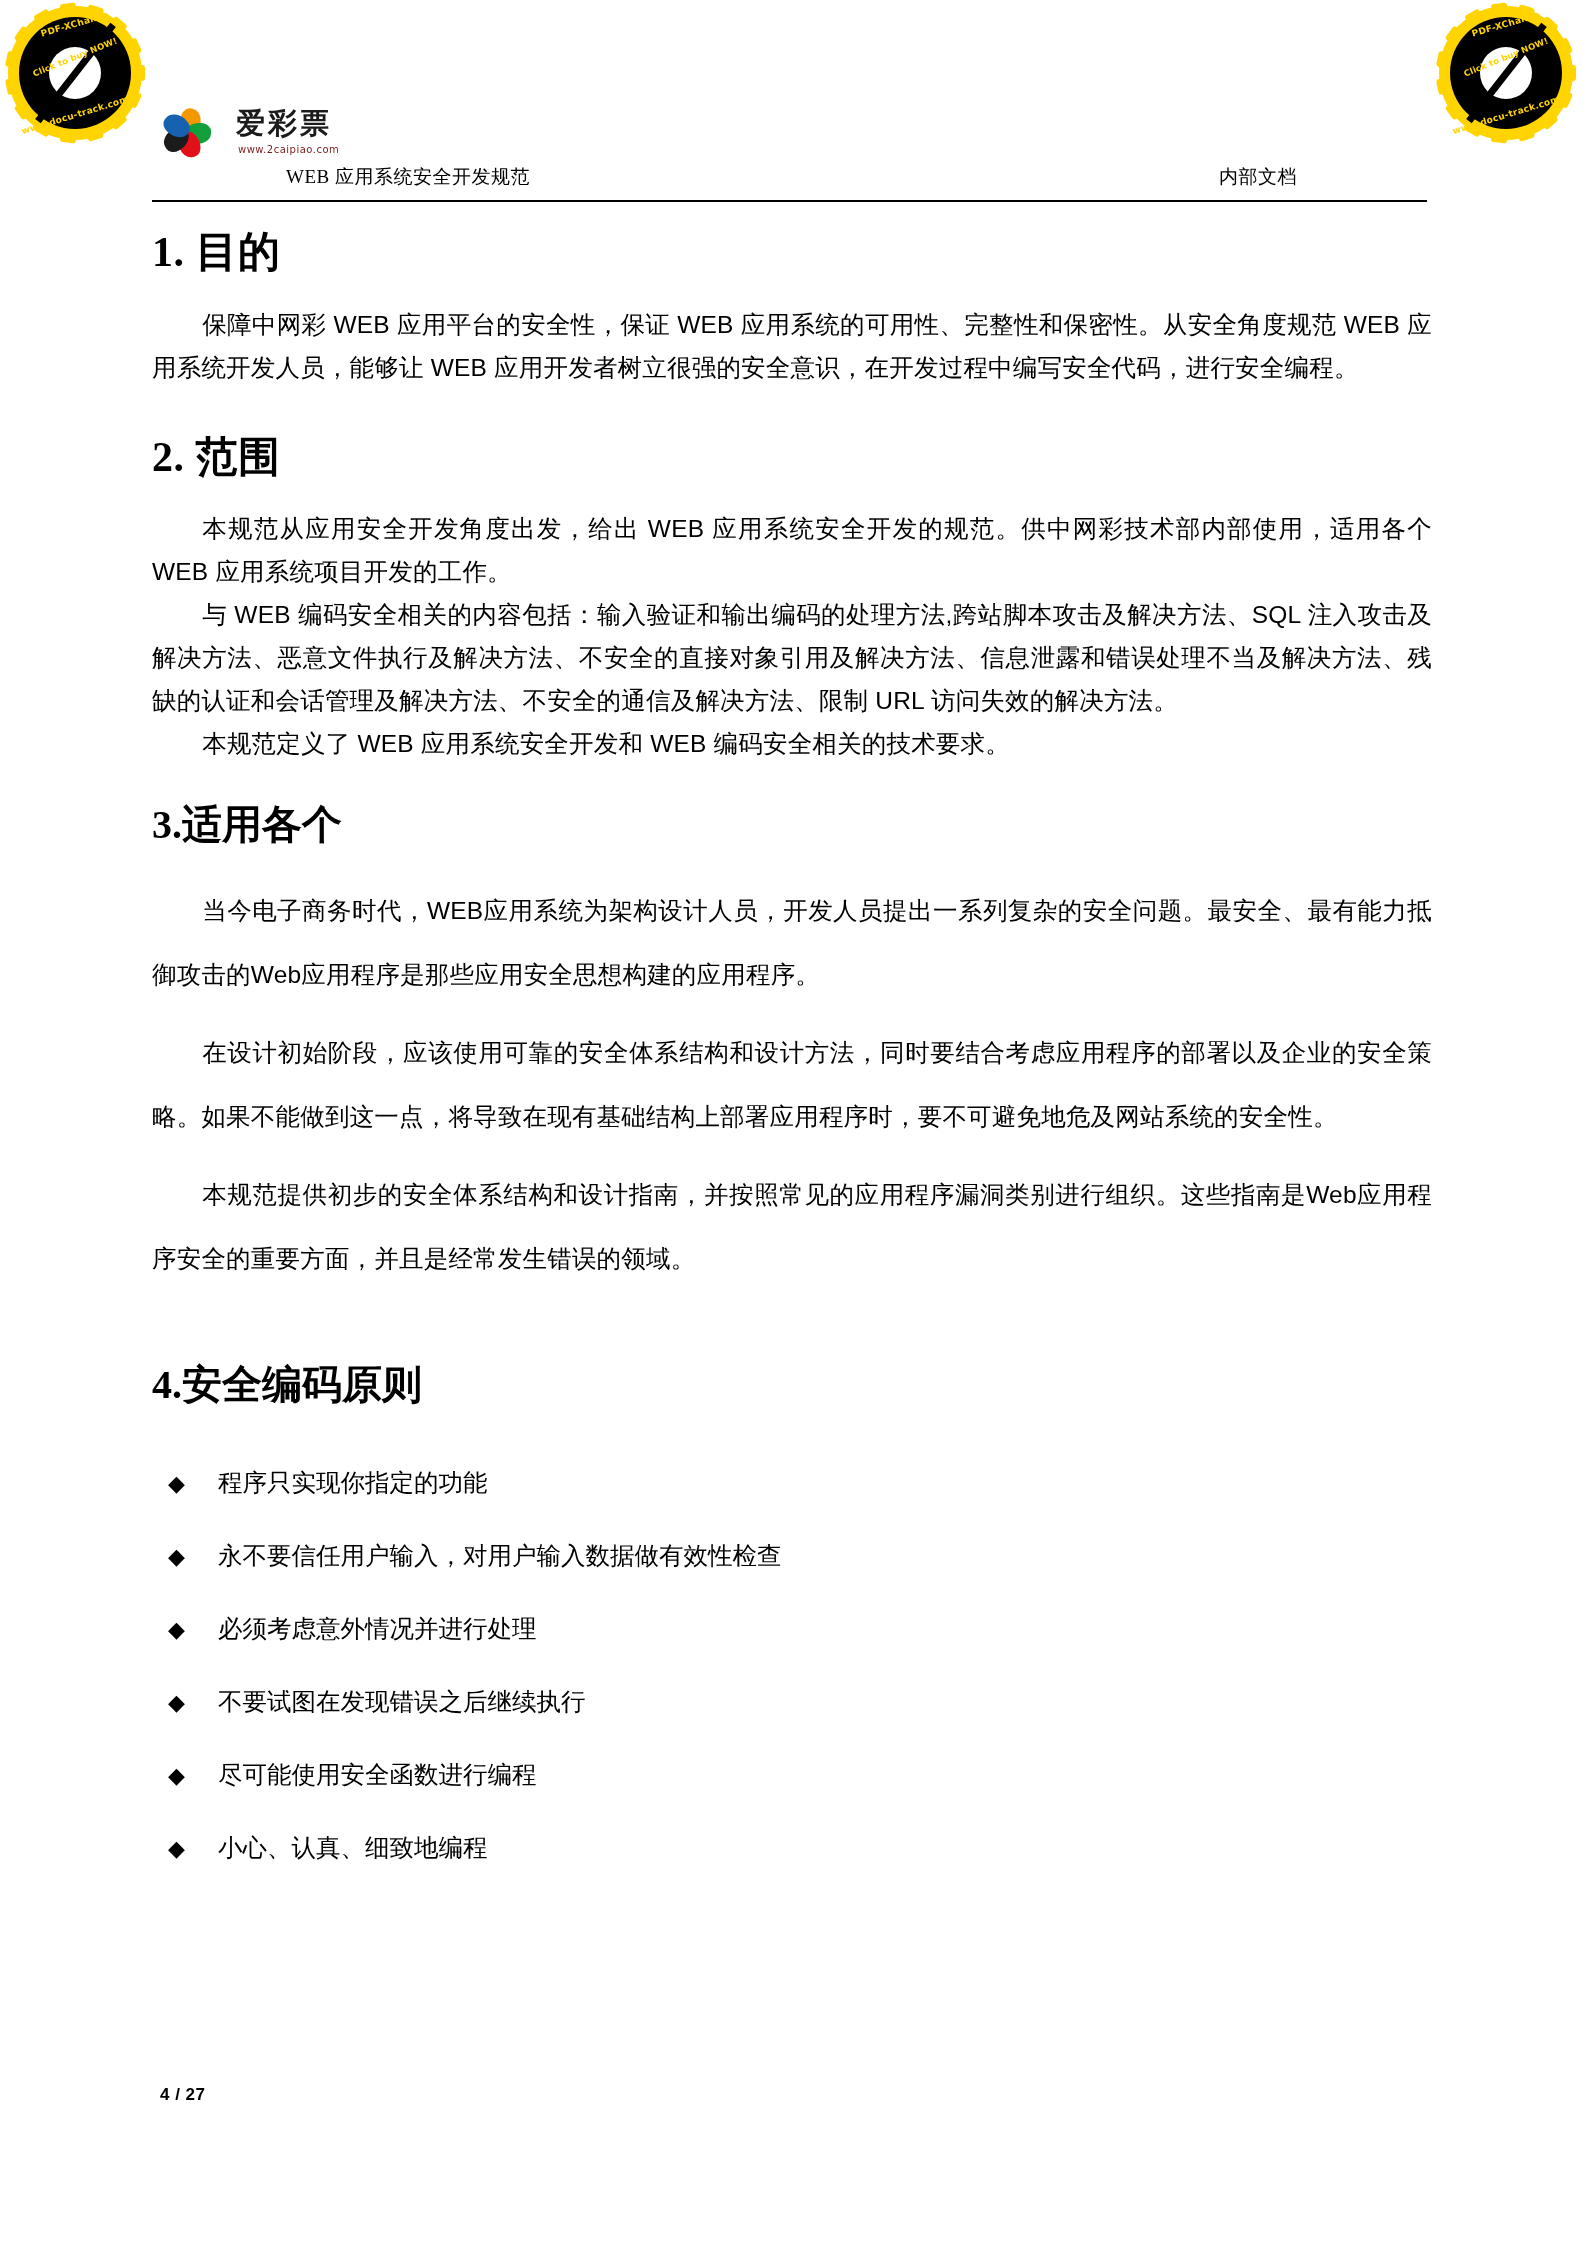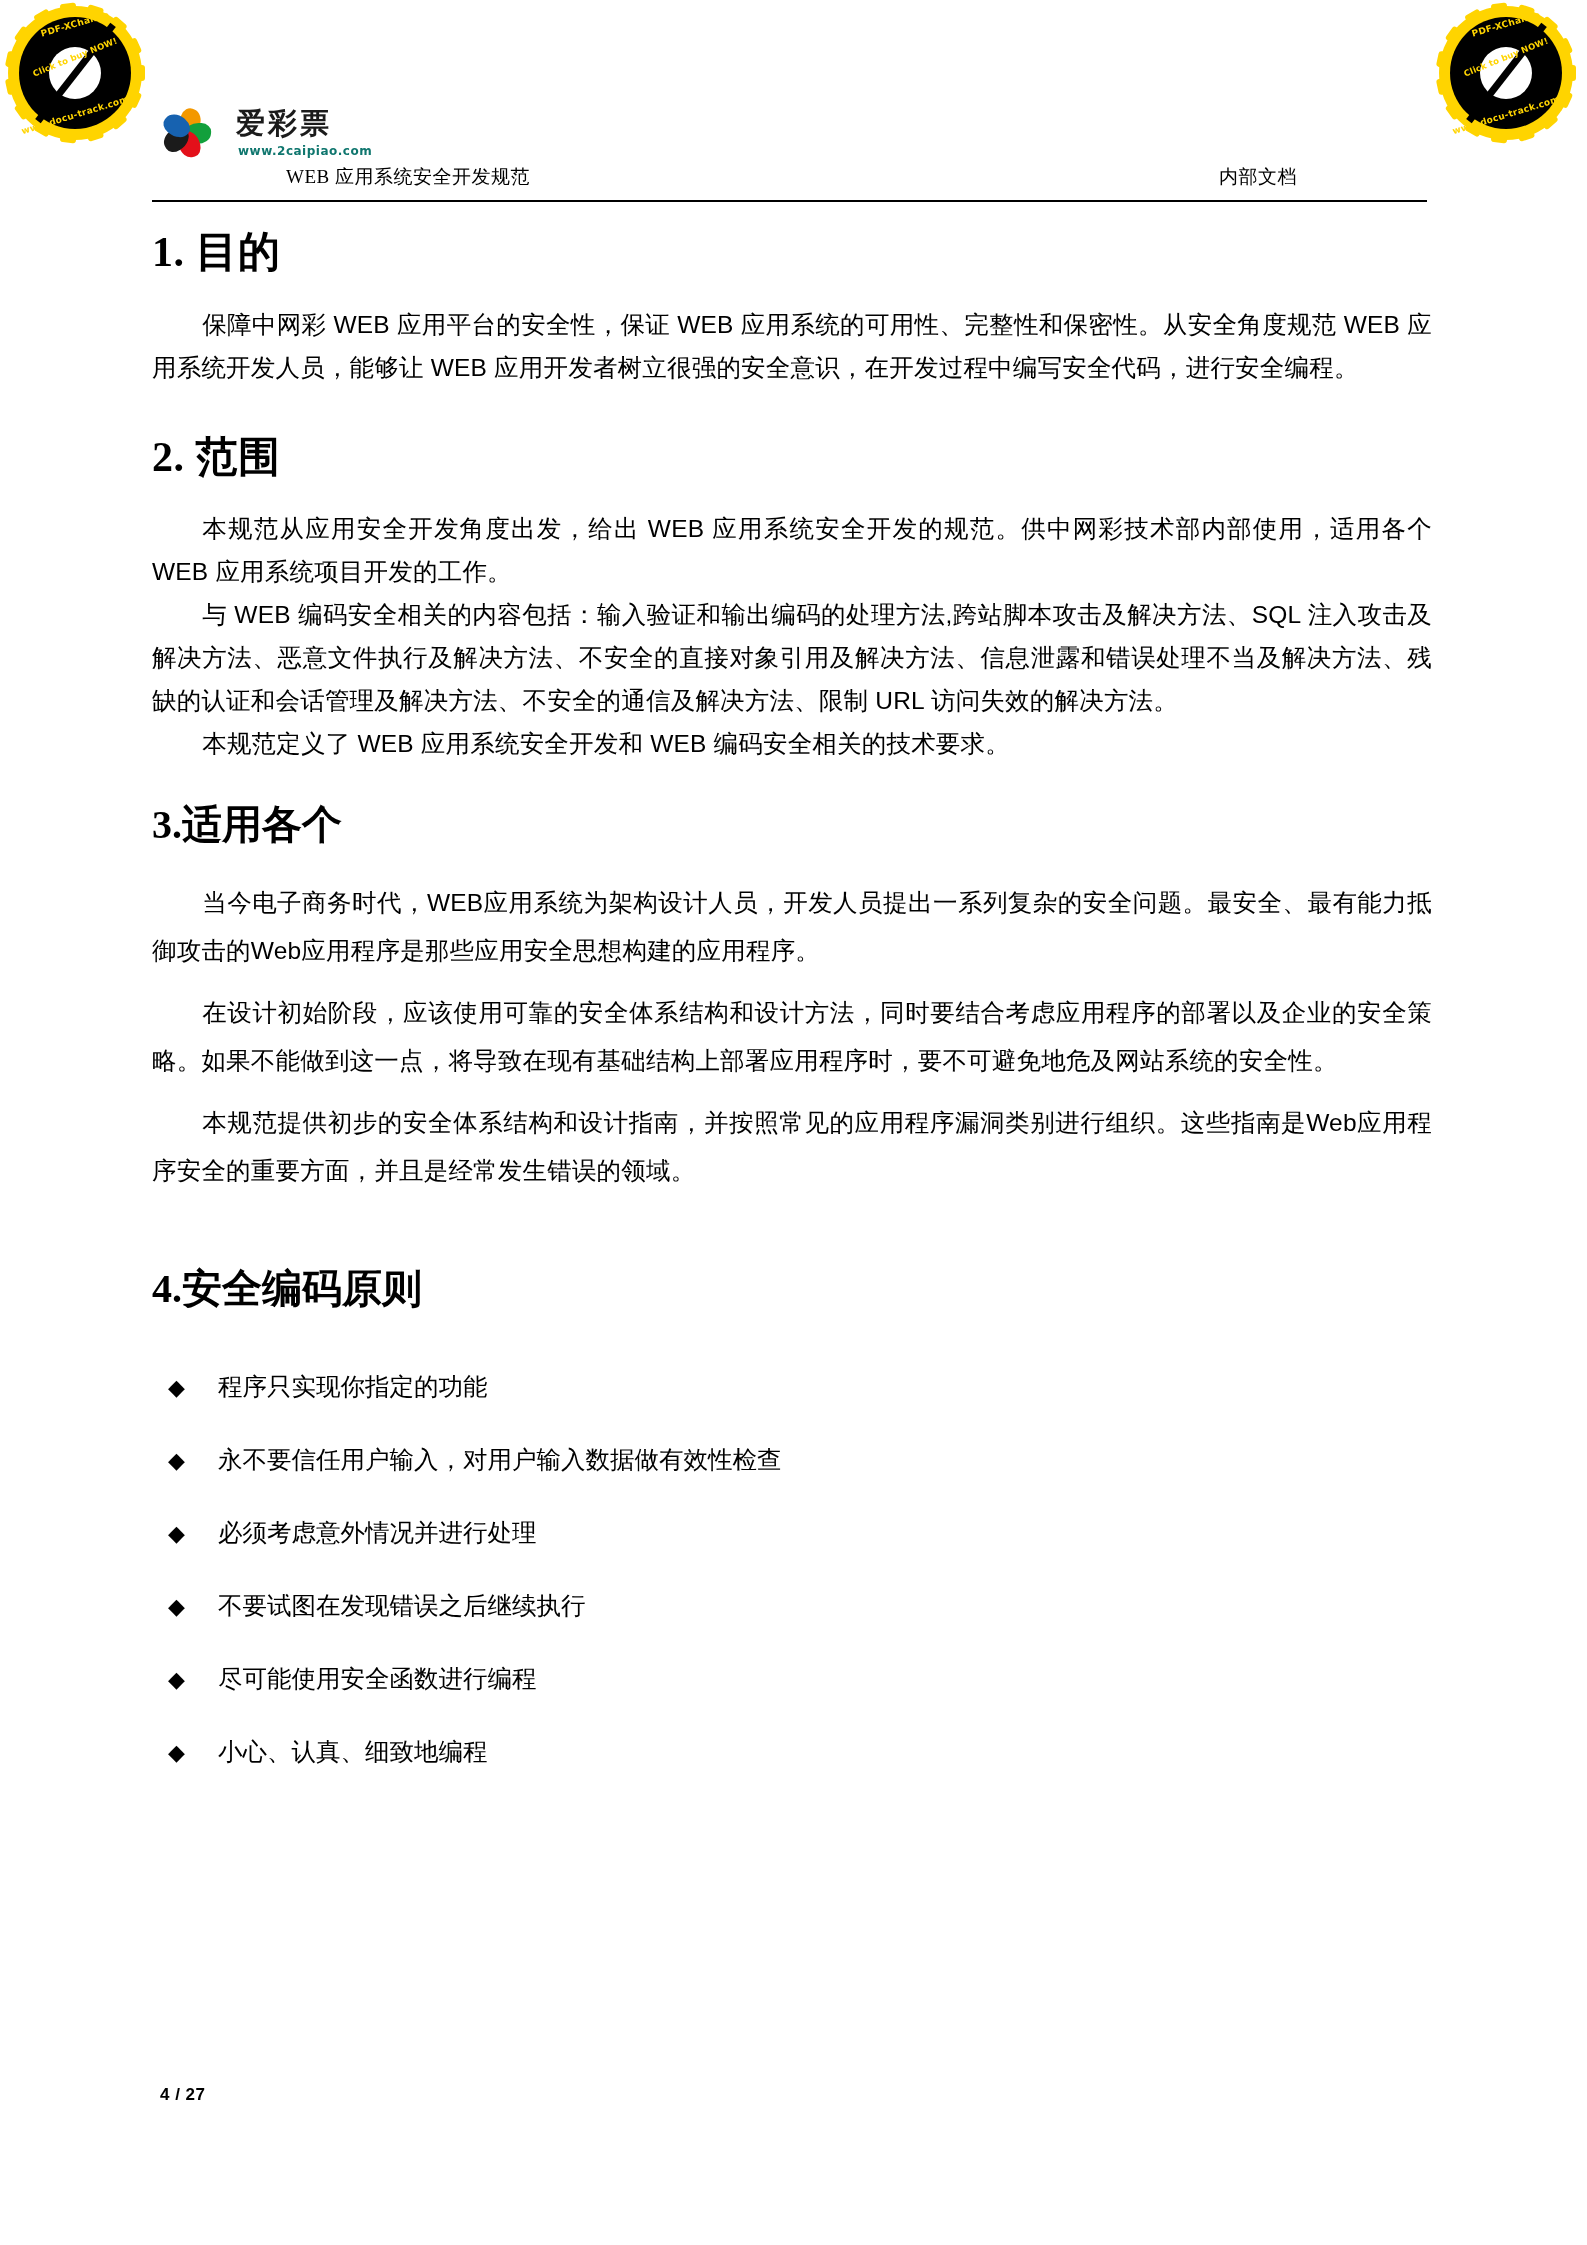--- a/index.html
+++ b/index.html
@@ -144,24 +144,24 @@
     font-weight: bold;
     font-size: 29px;
     letter-spacing: 3px;
     color: #1b1b1b;
   }
   .logo-url {
     position: absolute;
     left: 74px;
     top: 46px;
     font-family: "DejaVu Sans", sans-serif;
-    font-weight: bold;
-    font-size: 12px;
+    font-weight: normal;
+    font-size: 10px;
     letter-spacing: 0.5px;
-    color: #0f766e;
+    color: #7f1d1d;
   }
   .hdr-title {
     position: absolute;
     left: 134px;
     top: 4px;
     font-family: "Liberation Serif", serif;
     font-size: 19px;
     color: #000;
     letter-spacing: 0.5px;
   }
@@ -211,21 +211,21 @@
     margin: 0;
     font-family: "Liberation Sans", sans-serif;
     font-size: 24.5px;
     line-height: 43px;
     color: #000;
     text-align: justify;
     text-justify: inter-ideograph;
     letter-spacing: 0.2px;
   }
   p.body.indent { text-indent: 2.05em; }
-  p.body.loose { line-height: 48px; }
+  p.body.loose { line-height: 64px; }
 
   .sp-14 { height: 14px; }
   .sp-26 { height: 26px; }
   .sp-30 { height: 30px; }
   .sp-36 { height: 36px; }
   .sp-44 { height: 44px; }
   .sp-60 { height: 60px; }
   .sp-70 { height: 70px; }
 
   

